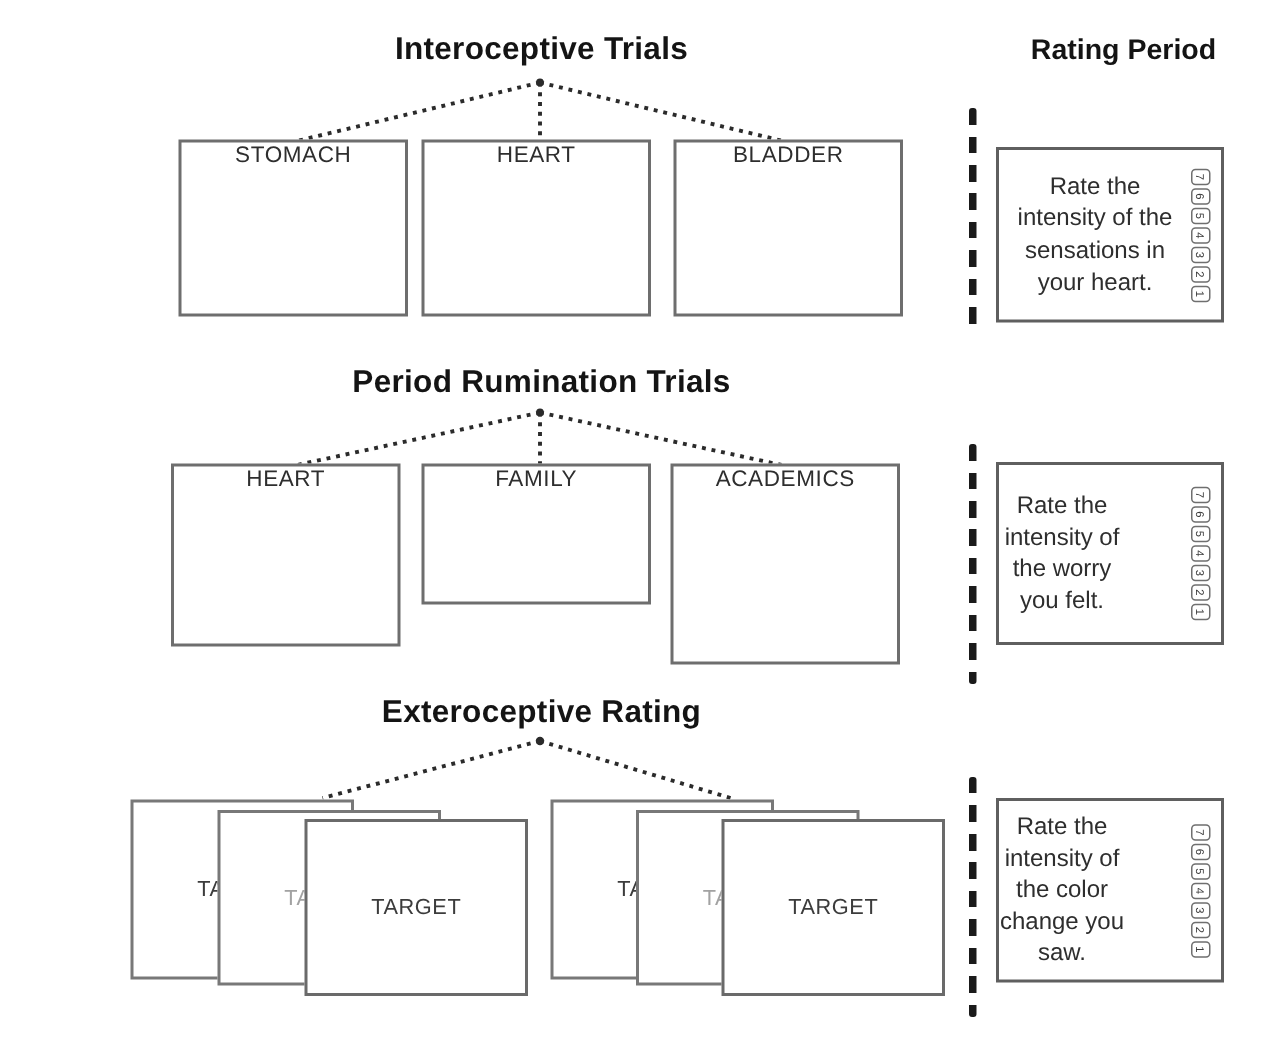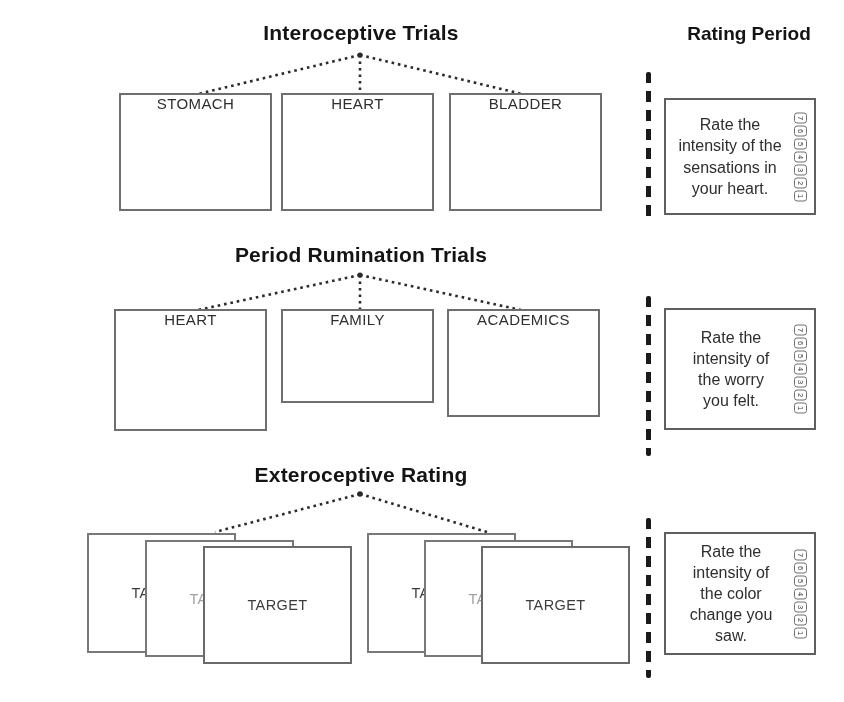--- a/index.html
+++ b/index.html
@@ -61,21 +61,21 @@
     position:absolute;left:664px;width:152px;
     background:#ffffff;border:2px solid #5f5f5f;
     box-sizing:border-box;
     display:flex;align-items:center;
   }
   .rtext{
     font-size:16px;line-height:1.32;color:#2e2e2e;
     text-align:center;margin-left:9px;
   }
   .rtext.w1{width:110px;}
-  .rtext.w2{width:84px;margin-left:23px;}
+  .rtext.w2{width:84px;margin-left:0;}
   .scale{
     position:absolute;right:7px;top:50%;
     transform:translateY(-50%);
     display:flex;flex-direction:column;gap:2px;
   }
   .sc{
     width:13px;height:11px;
     border:1.4px solid #6f6f6f;border-radius:3px;
     box-sizing:border-box;
     display:flex;align-items:center;justify-content:center;
@@ -141,21 +141,21 @@
     <line x1="360" y1="5" x2="198" y2="40"></line>
     <line x1="360" y1="5" x2="360" y2="40"></line>
     <line x1="360" y1="5" x2="521" y2="40"></line>
   </svg>
   <div class="tbox" style="left:114px;top:309px;height:122px">
     <span class="lbl">HEART</span>
   </div>
   <div class="tbox" style="left:281px;top:309px;height:94px">
     <span class="lbl">FAMILY</span>
   </div>
-  <div class="tbox" style="left:447px;top:309px;height:108px">
+  <div class="tbox" style="left:447px;top:309px;height:134px">
     <span class="lbl">ACADEMICS</span>
   </div>
   <div class="vdash" style="left:646px;top:296px;height:160px"></div>
   <div class="rbox" style="top:308px;height:122px">
     <div class="rtext w2">Rate the intensity of the worry you felt.</div>
     <div class="scale">
       <span class="sc">
           <span>7</span>
         </span>
       <span class="sc">

